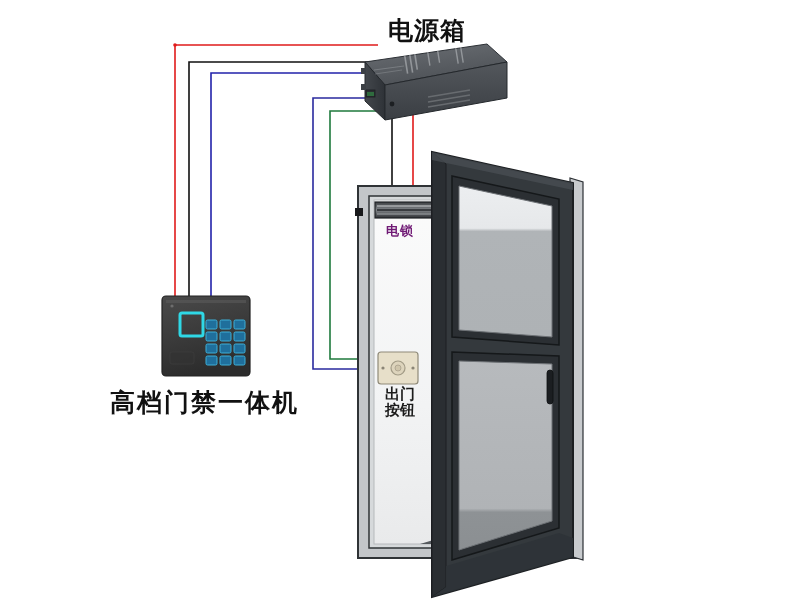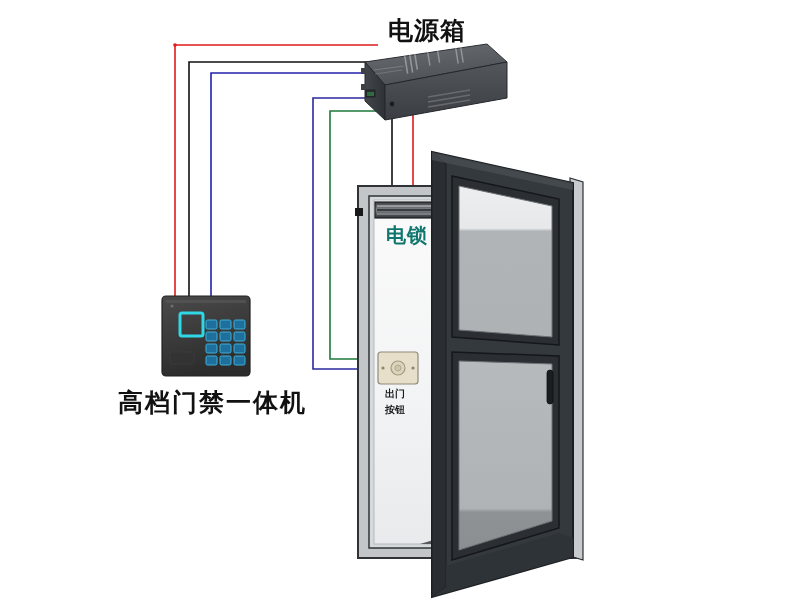--- a/index.html
+++ b/index.html
@@ -35,33 +35,32 @@
     left: 388px;
     top: 14px;
     font-size: 25px;
     letter-spacing: 1px;
   }
   #label-reader {
     left: 110px;
     top: 386px;
     font-size: 25px;
     letter-spacing: 2px;
-    margin-left: 8px;
   }
   #label-lock {
     left: 386px;
     top: 222px;
-    font-size: 20px;
-    color: #0f766e;
+    font-size: 13px;
+    color: #701a75;
     letter-spacing: 1px;
   }
   #label-exit-button {
     left: 385px;
     top: 386px;
-    font-size: 10px;
+    font-size: 15px;
     line-height: 16px;
     color: #1b1b1b;
     letter-spacing: 0px;
   }
   #label-exit-button span { display: block; }
 </style>
 </head>
 <body>
 
 <div id="stage">

